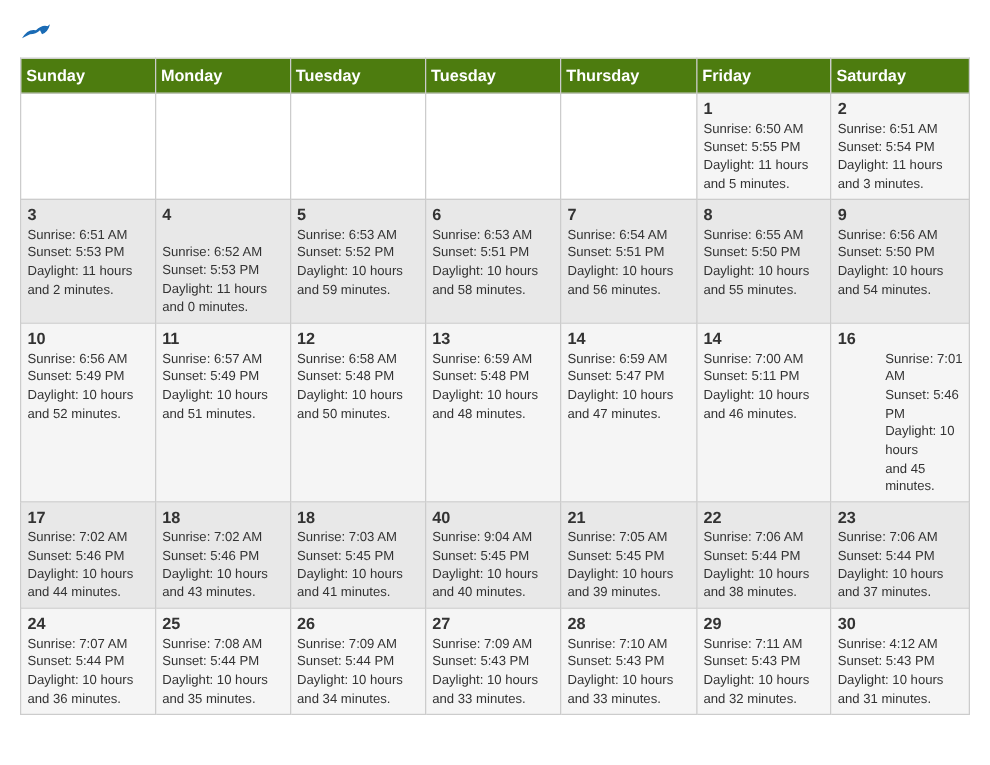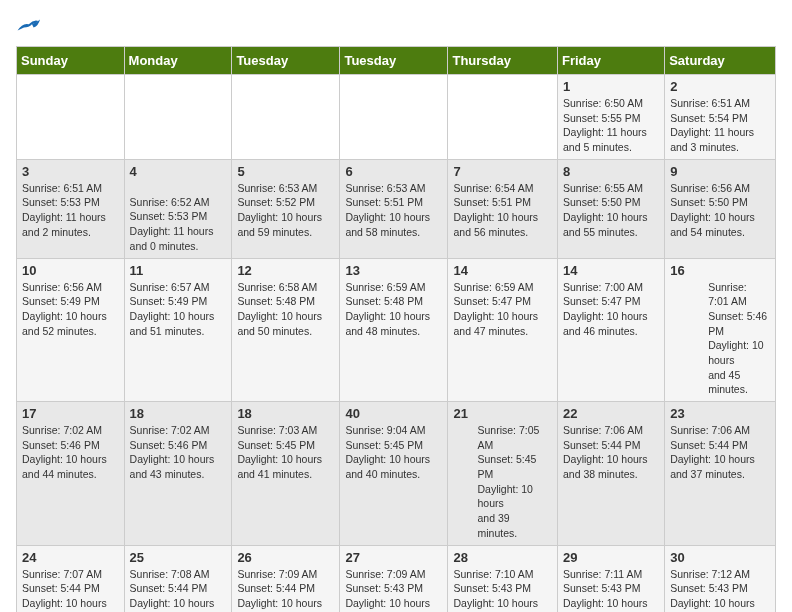--- a/index.html
+++ b/index.html
@@ -228,21 +228,21 @@
           <td>
             <span class="day-number">14</span>
             <div class="day-info" style="white-space: pre-line;">Sunrise: 6:59 AM
 Sunset: 5:47 PM
 Daylight: 10 hours
 and 47 minutes.</div>
           </td>
           <td>
             <span class="day-number">14</span>
             <div class="day-info" style="white-space: pre-line;">Sunrise: 7:00 AM
-Sunset: 5:47 PM
+Sunset: 5:11 PM
 Daylight: 10 hours
 and 46 minutes.</div>
           </td>
           <td>
             <span class="day-number">16</span>
             <div class="day-info" style="white-space: pre-line; margin-left: 38px;">Sunrise: 7:01 AM
 Sunset: 5:46 PM
 Daylight: 10 hours
 and 45 minutes.</div>
           </td>
@@ -271,21 +271,21 @@
           </td>
           <td>
             <span class="day-number">40</span>
             <div class="day-info" style="white-space: pre-line;">Sunrise: 9:04 AM
 Sunset: 5:45 PM
 Daylight: 10 hours
 and 40 minutes.</div>
           </td>
           <td>
             <span class="day-number">21</span>
-            <div class="day-info" style="white-space: pre-line; margin-left: 24px;">Sunrise: 7:05 AM
+            <div class="day-info" style="white-space: pre-line;">Sunrise: 7:05 AM
 Sunset: 5:45 PM
 Daylight: 10 hours
 and 39 minutes.</div>
           </td>
           <td>
             <span class="day-number">22</span>
             <div class="day-info" style="white-space: pre-line;">Sunrise: 7:06 AM
 Sunset: 5:44 PM
 Daylight: 10 hours
 and 38 minutes.</div>
@@ -336,21 +336,21 @@
           </td>
           <td>
             <span class="day-number">29</span>
             <div class="day-info" style="white-space: pre-line;">Sunrise: 7:11 AM
 Sunset: 5:43 PM
 Daylight: 10 hours
 and 32 minutes.</div>
           </td>
           <td>
             <span class="day-number">30</span>
-            <div class="day-info" style="white-space: pre-line;">Sunrise: 7:12 AM
+            <div class="day-info" style="white-space: pre-line;">Sunrise: 4:12 AM
 Sunset: 5:43 PM
 Daylight: 10 hours
 and 31 minutes.</div>
           </td>
         </tr>
       </tbody>
   </table>
 </div>
 
 </body></html>

